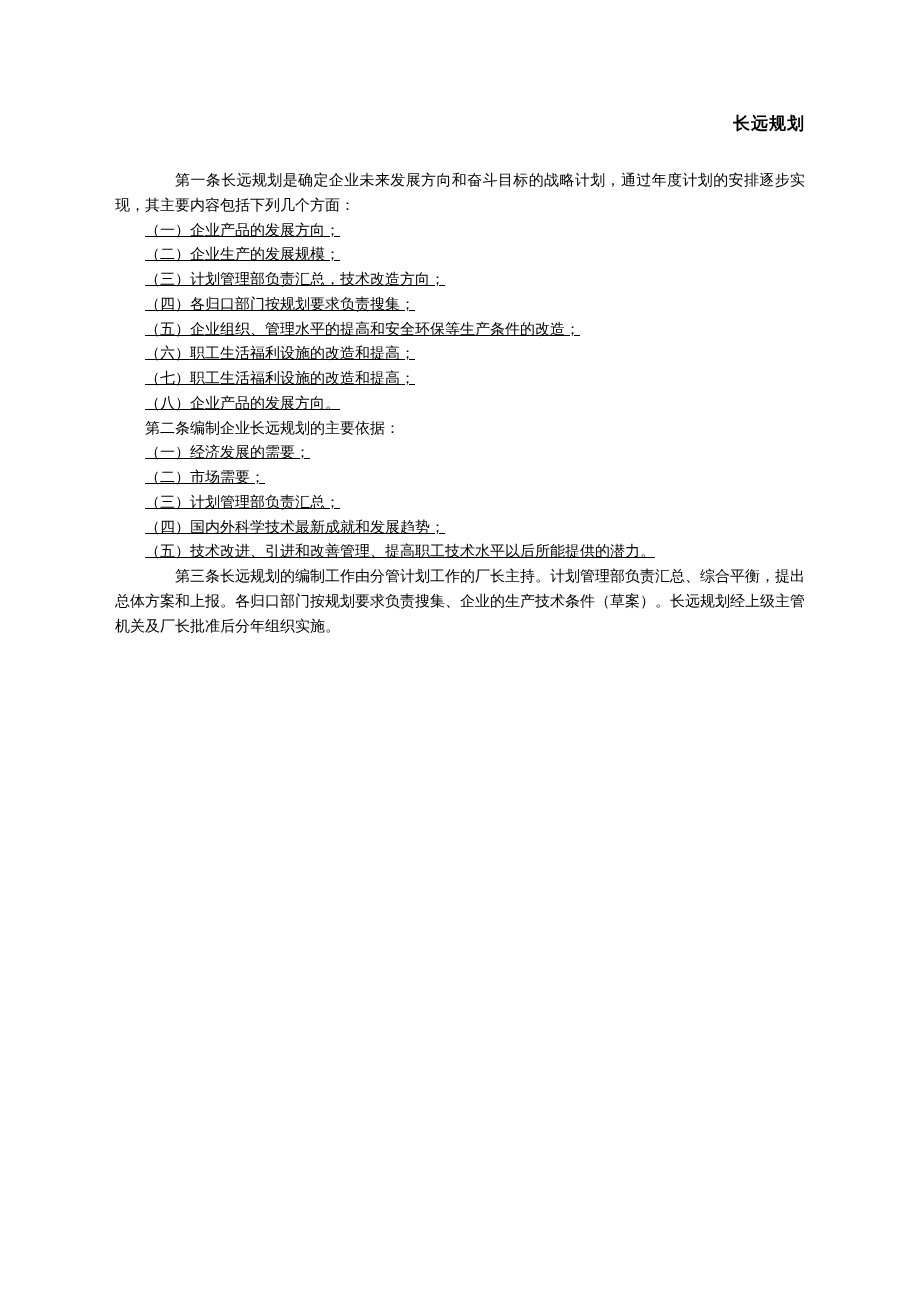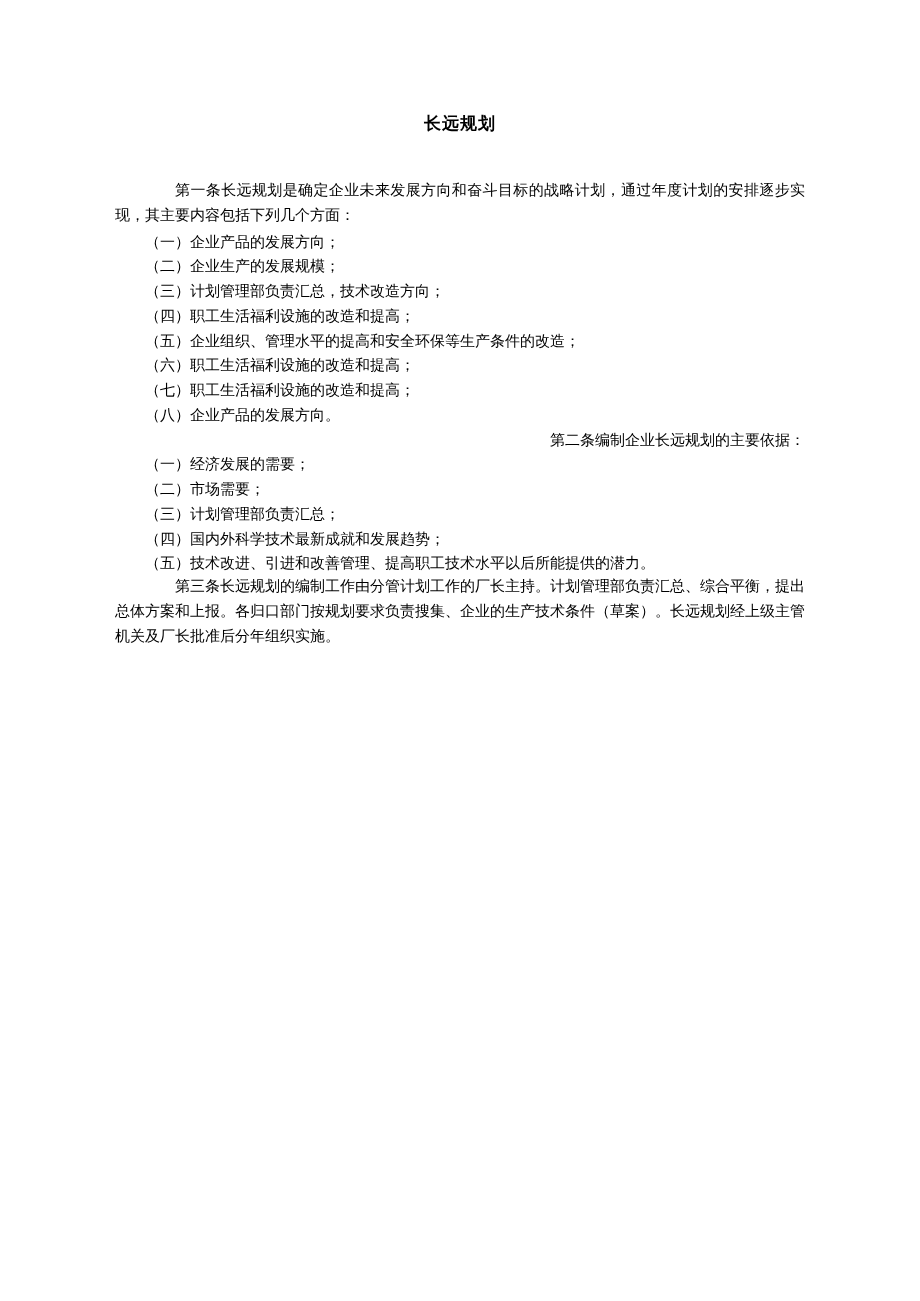--- a/index.html
+++ b/index.html
@@ -11,49 +11,48 @@
       width: 920px;
       height: 1301px;
       background: #ffffff;
       font-family: "SimSun", "宋体", serif;
       font-size: 15px;
       color: #000000;
       padding: 110px 115px 0 115px;
       line-height: 1.65;
     }
     .title {
-      text-align: center;
+      text-align: right;
       font-weight: bold;
       font-size: 17px;
-      margin-bottom: 42px;
+      margin-bottom: 30px;
       letter-spacing: 1px;
     }
     .para-first {
       text-indent: 4em;
       text-align: justify;
-      font-family: Liberation Mono, monospace;
     }
     .para-indent {
       text-indent: 2em;
-      text-align: right;
     }
     .item {
       padding-left: 2em;
+      text-decoration: underline;
     }
   </style>
 </head>
 <body>
 
 <div class="title">长远规划</div>
 
 <div class="para-first">第一条长远规划是确定企业未来发展方向和奋斗目标的战略计划，通过年度计划的安排逐步实现，其主要内容包括下列几个方面：</div>
 <div class="item">（一）企业产品的发展方向；</div>
 <div class="item">（二）企业生产的发展规模；</div>
 <div class="item">（三）计划管理部负责汇总，技术改造方向；</div>
-<div class="item">（四）职工生活福利设施的改造和提高；</div>
+<div class="item">（四）各归口部门按规划要求负责搜集；</div>
 <div class="item">（五）企业组织、管理水平的提高和安全环保等生产条件的改造；</div>
 <div class="item">（六）职工生活福利设施的改造和提高；</div>
 <div class="item">（七）职工生活福利设施的改造和提高；</div>
 <div class="item">（八）企业产品的发展方向。</div>
 
 <div class="para-indent">第二条编制企业长远规划的主要依据：</div>
 <div class="item">（一）经济发展的需要；</div>
 <div class="item">（二）市场需要；</div>
 <div class="item">（三）计划管理部负责汇总；</div>
 <div class="item">（四）国内外科学技术最新成就和发展趋势；</div>

